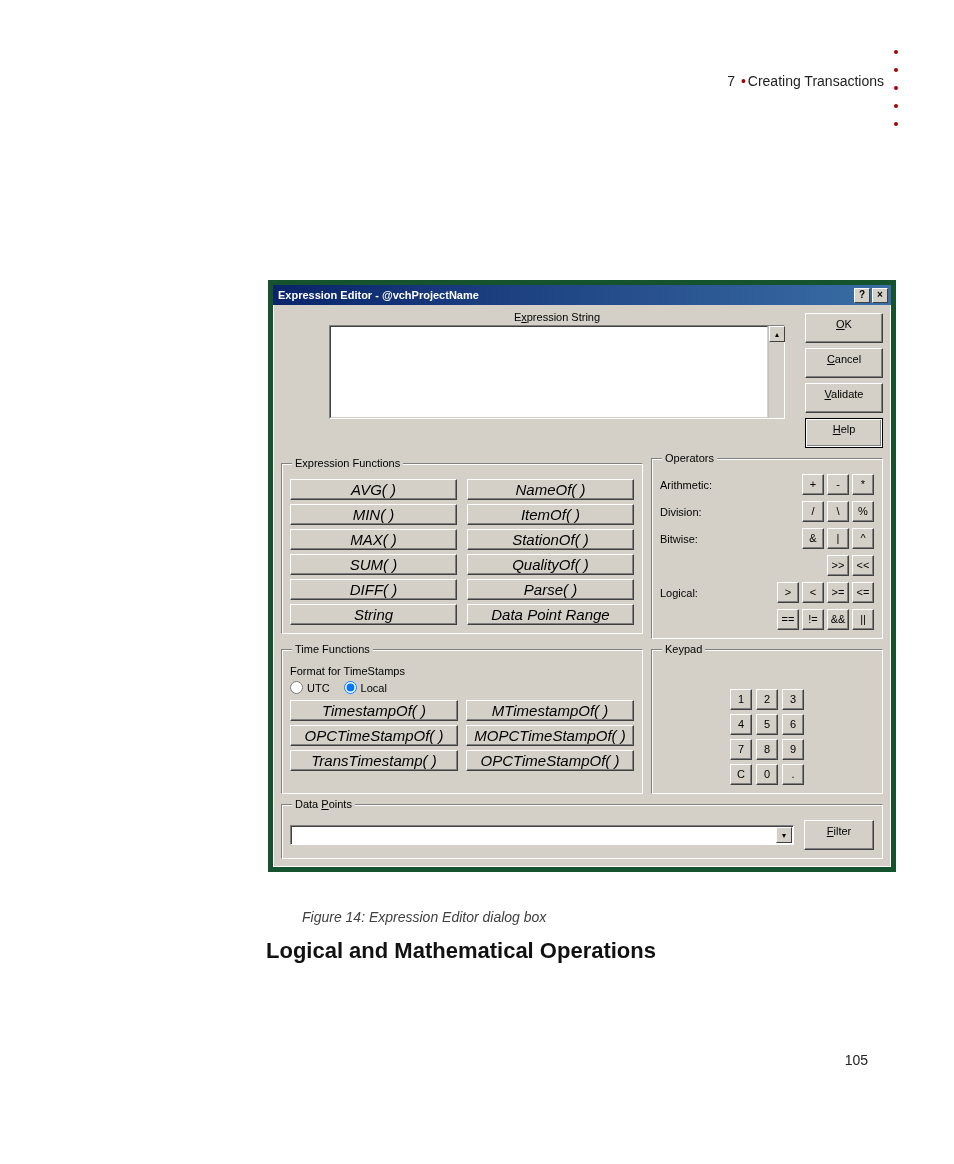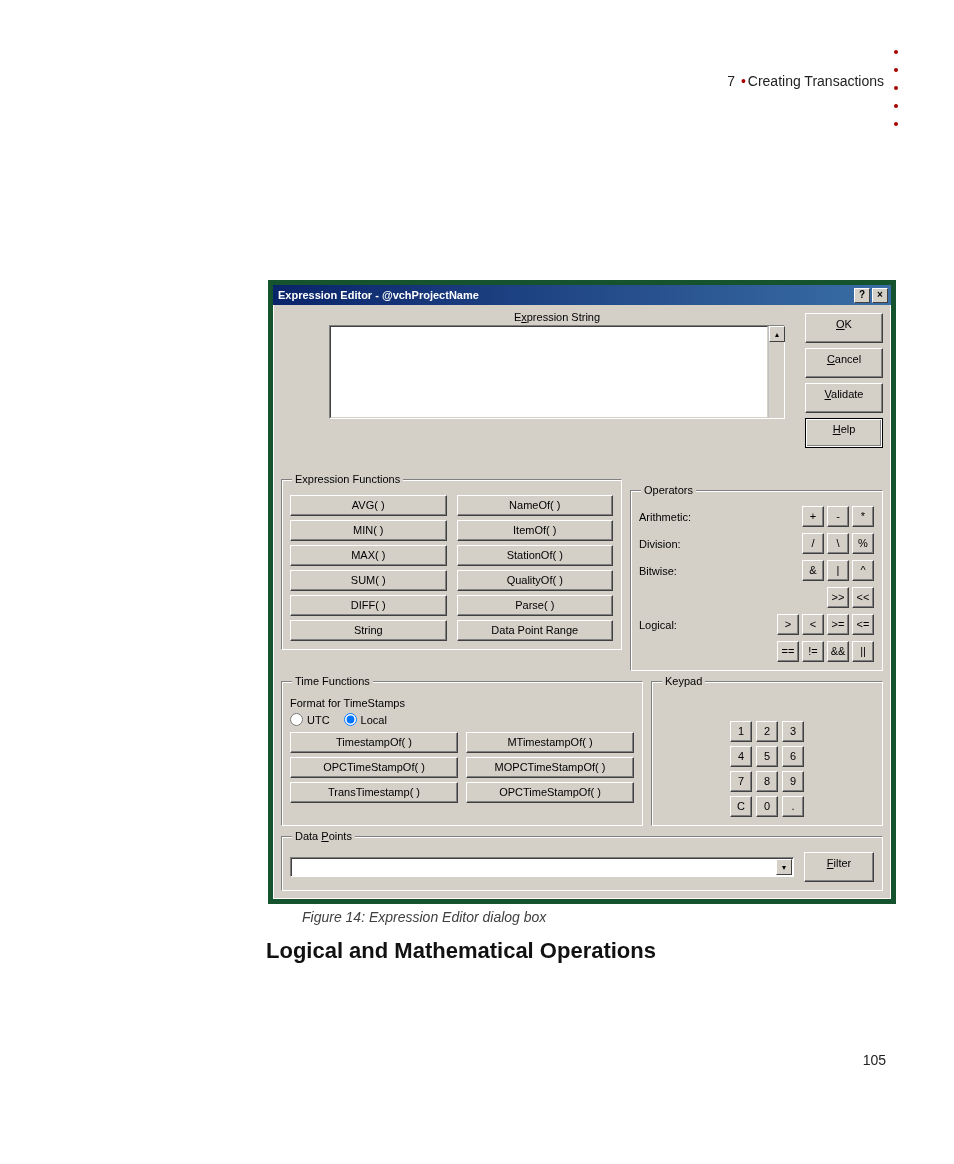--- a/index.html
+++ b/index.html
@@ -171,24 +171,25 @@
     gap: 4px 10px;
   }
   .fn-btn {
     height: 21px;
     background:#d4d0c8;
     border:1px solid #fff;
     border-right-color:#404040;
     border-bottom-color:#404040;
     box-shadow: inset -1px -1px 0 #808080;
     font-family: Tahoma,Arial;
-    font-size:11px;
+    font-size:15px;
     text-align:center;
     line-height:19px;
     padding:0 4px;
+    font-style:italic;
   }
 
   .ops-body { display:flex; flex-direction:column; gap:6px; }
   .ops-row { display:flex; align-items:center; }
   .ops-label { width:70px; font-size:11px; }
   .ops-buttons { display:flex; gap:3px; flex-wrap:wrap; justify-content:flex-start; margin-left:auto;}
   .op-btn {
     width:22px; height:21px;
     background:#d4d0c8;
     border:1px solid #fff;
@@ -252,21 +253,21 @@
   .section-heading {
     position:absolute;
     left: 266px;
     top: 938px;
     font-size: 22px;
     font-weight: bold;
     color:#111;
   }
   .page-number {
     position:absolute;
-    right: 68px;
+    right: 86px;
     bottom: 96px;
     font-size: 14px;
     color:#222;
   }
 </style>
 </head>
 <body>
 
 <div class="side-dots">
   <span></span>
@@ -321,21 +322,21 @@
           <div class="fn-btn">StationOf( )</div>
           <div class="fn-btn">SUM( )</div>
           <div class="fn-btn">QualityOf( )</div>
           <div class="fn-btn">DIFF( )</div>
           <div class="fn-btn">Parse( )</div>
           <div class="fn-btn">String</div>
           <div class="fn-btn">Data Point Range</div>
         </div>
       </fieldset>
 
-      <fieldset class="group" style="width:253px;margin-top:32px;">
+      <fieldset class="group" style="width:232px;">
         <legend>Operators</legend>
         <div class="ops-body">
           <div class="ops-row">
             <div class="ops-label">Arithmetic:</div>
             <div class="ops-buttons">
               <div class="op-btn">+</div>
               <div class="op-btn">-</div>
               <div class="op-btn">*</div>
             </div>
           </div>

